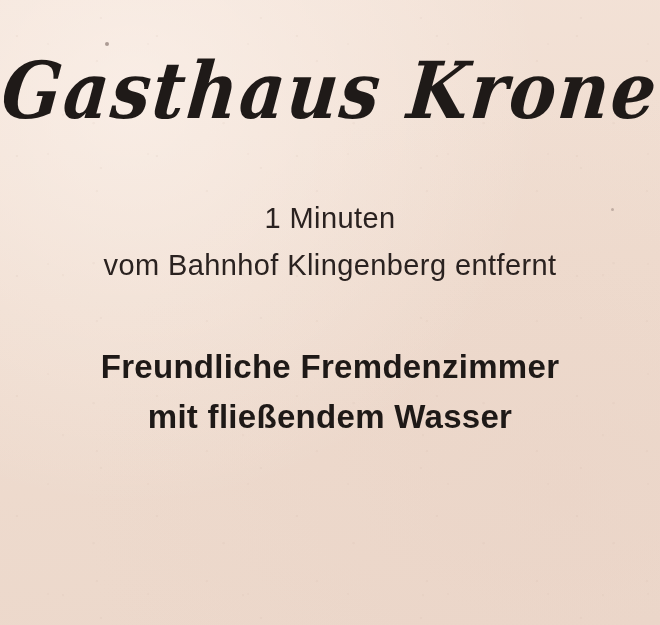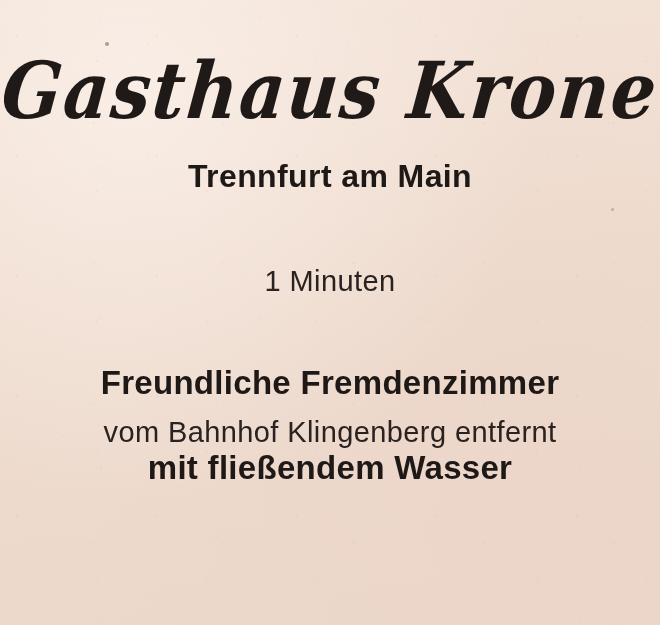--- a/index.html
+++ b/index.html
@@ -97,36 +97,36 @@
     font-weight: 700;
     color: #1e1917;
     letter-spacing: 0.3px;
     margin-top: 66px;
   }
   .rooms-2 {
     font-size: 33px;
     font-weight: 700;
     color: #1e1917;
     letter-spacing: 0.3px;
+    margin-top: 12px;
   }
   .line { text-align: center; }
 </style>
 </head>
 <body>
 
 <div class="card">
   <div class="grain"></div>
   <div class="speck speck-a"></div>
   <div class="speck speck-b"></div>
 
   <div class="line hotel-name">Gasthaus Krone</div>
 
 
-  <div class="line town">Trennfurt am Main</div>
 
   <div class="line distance-1">1 Minuten</div>
 
+  <div class="line distance-2">vom Bahnhof Klingenberg entfernt</div>
+
   <div class="line rooms-1">Freundliche Fremdenzimmer</div>
-
-  <div class="line distance-2">vom Bahnhof Klingenberg entfernt</div>
 
   <div class="line rooms-2">mit fließendem Wasser</div>
 </div>
 
 </body></html>

